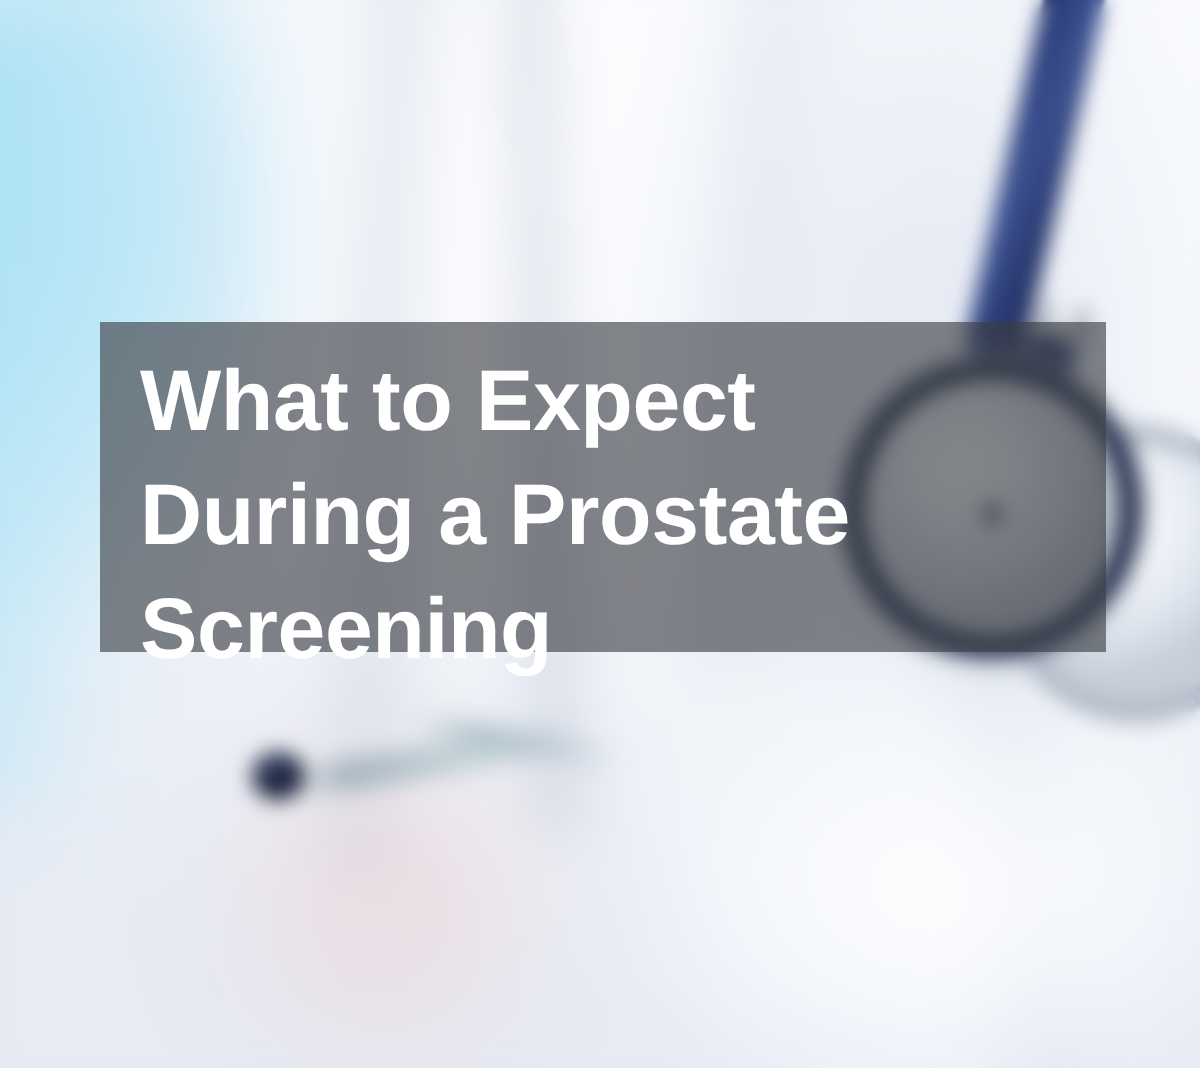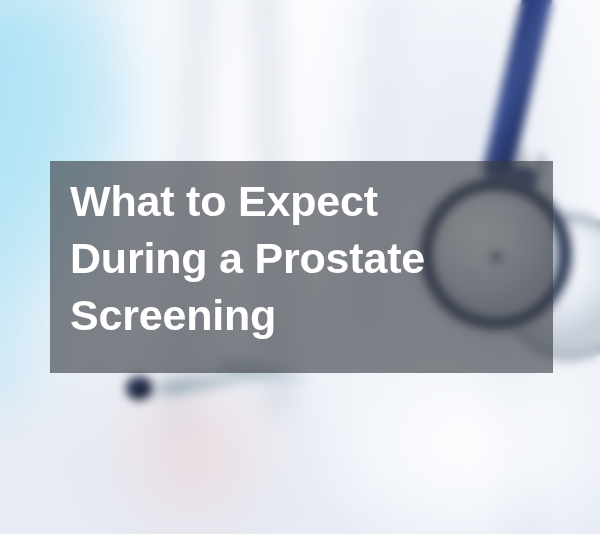--- a/index.html
+++ b/index.html
@@ -266,21 +266,21 @@
     -webkit-backdrop-filter: blur(5px);
     pointer-events: none;
   }
 
   
   .overlay {
     position: absolute;
     left: 50px;
     top: 161px;
     width: 503px;
-    height: 212px;
+    height: 165px;
     background: rgba(59, 62, 68, 0.63);
     display: block;
   }
 
   .title {
     position: absolute;
     left: 20px;
     top: 12px;
     width: 470px;
     color: #ffffff;

